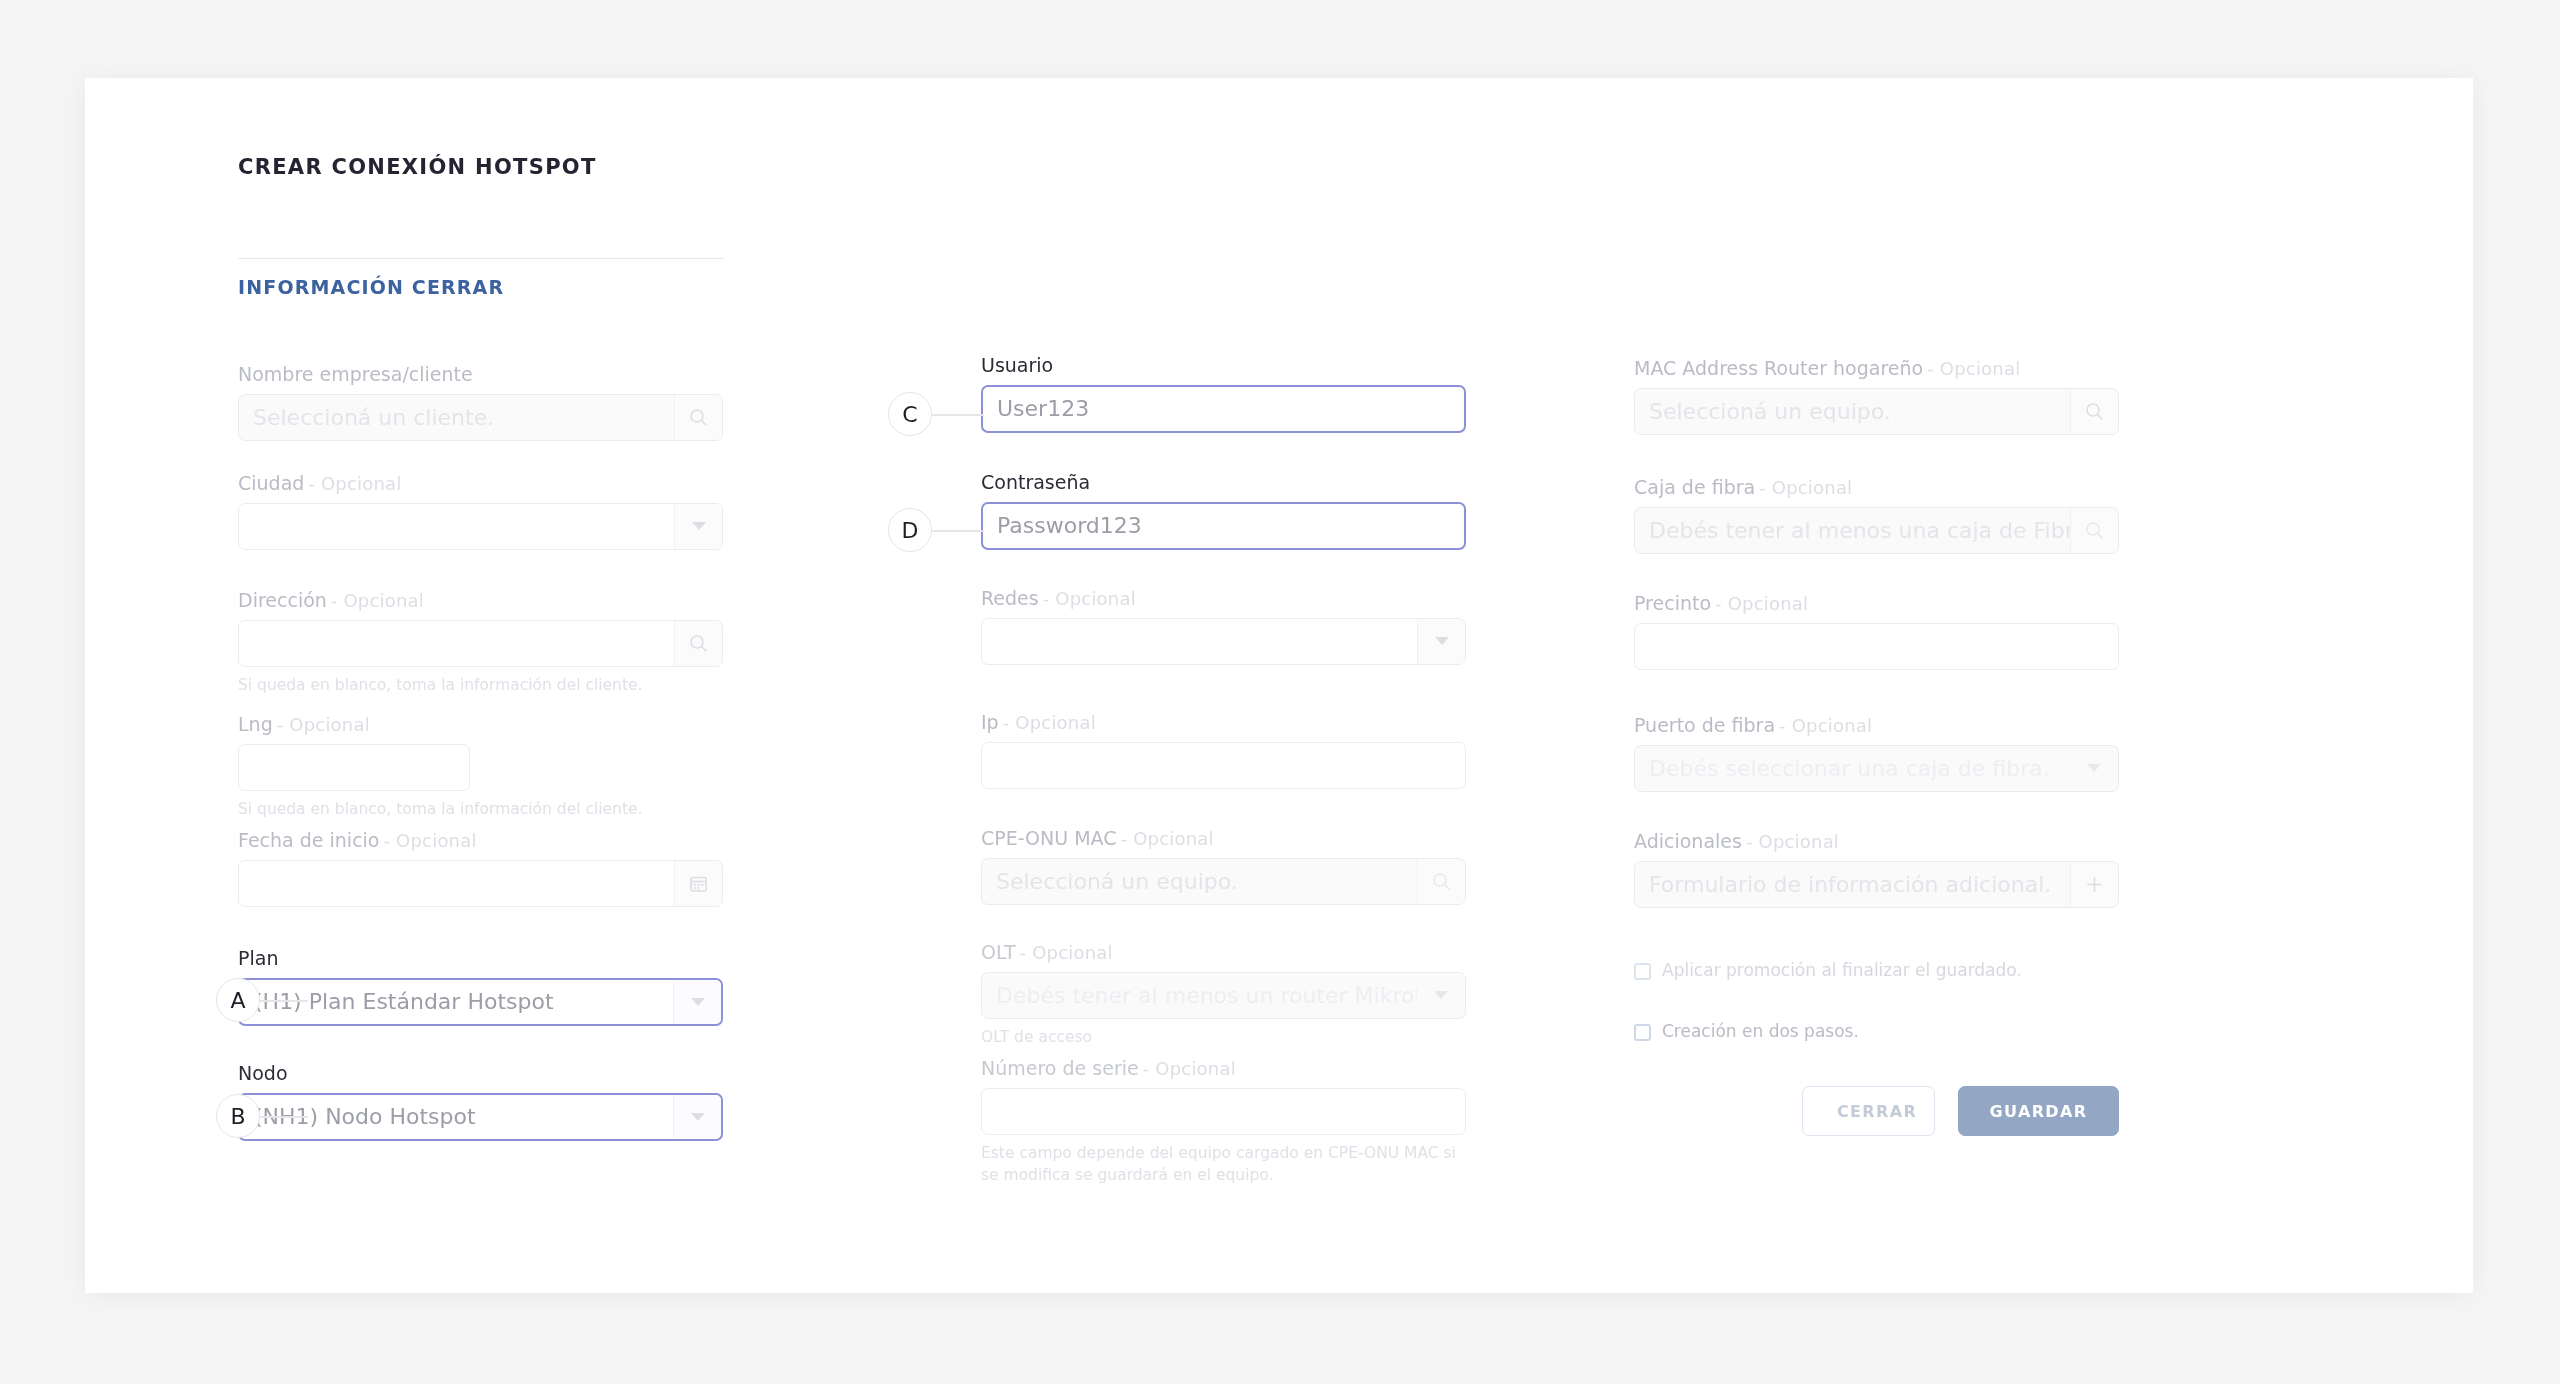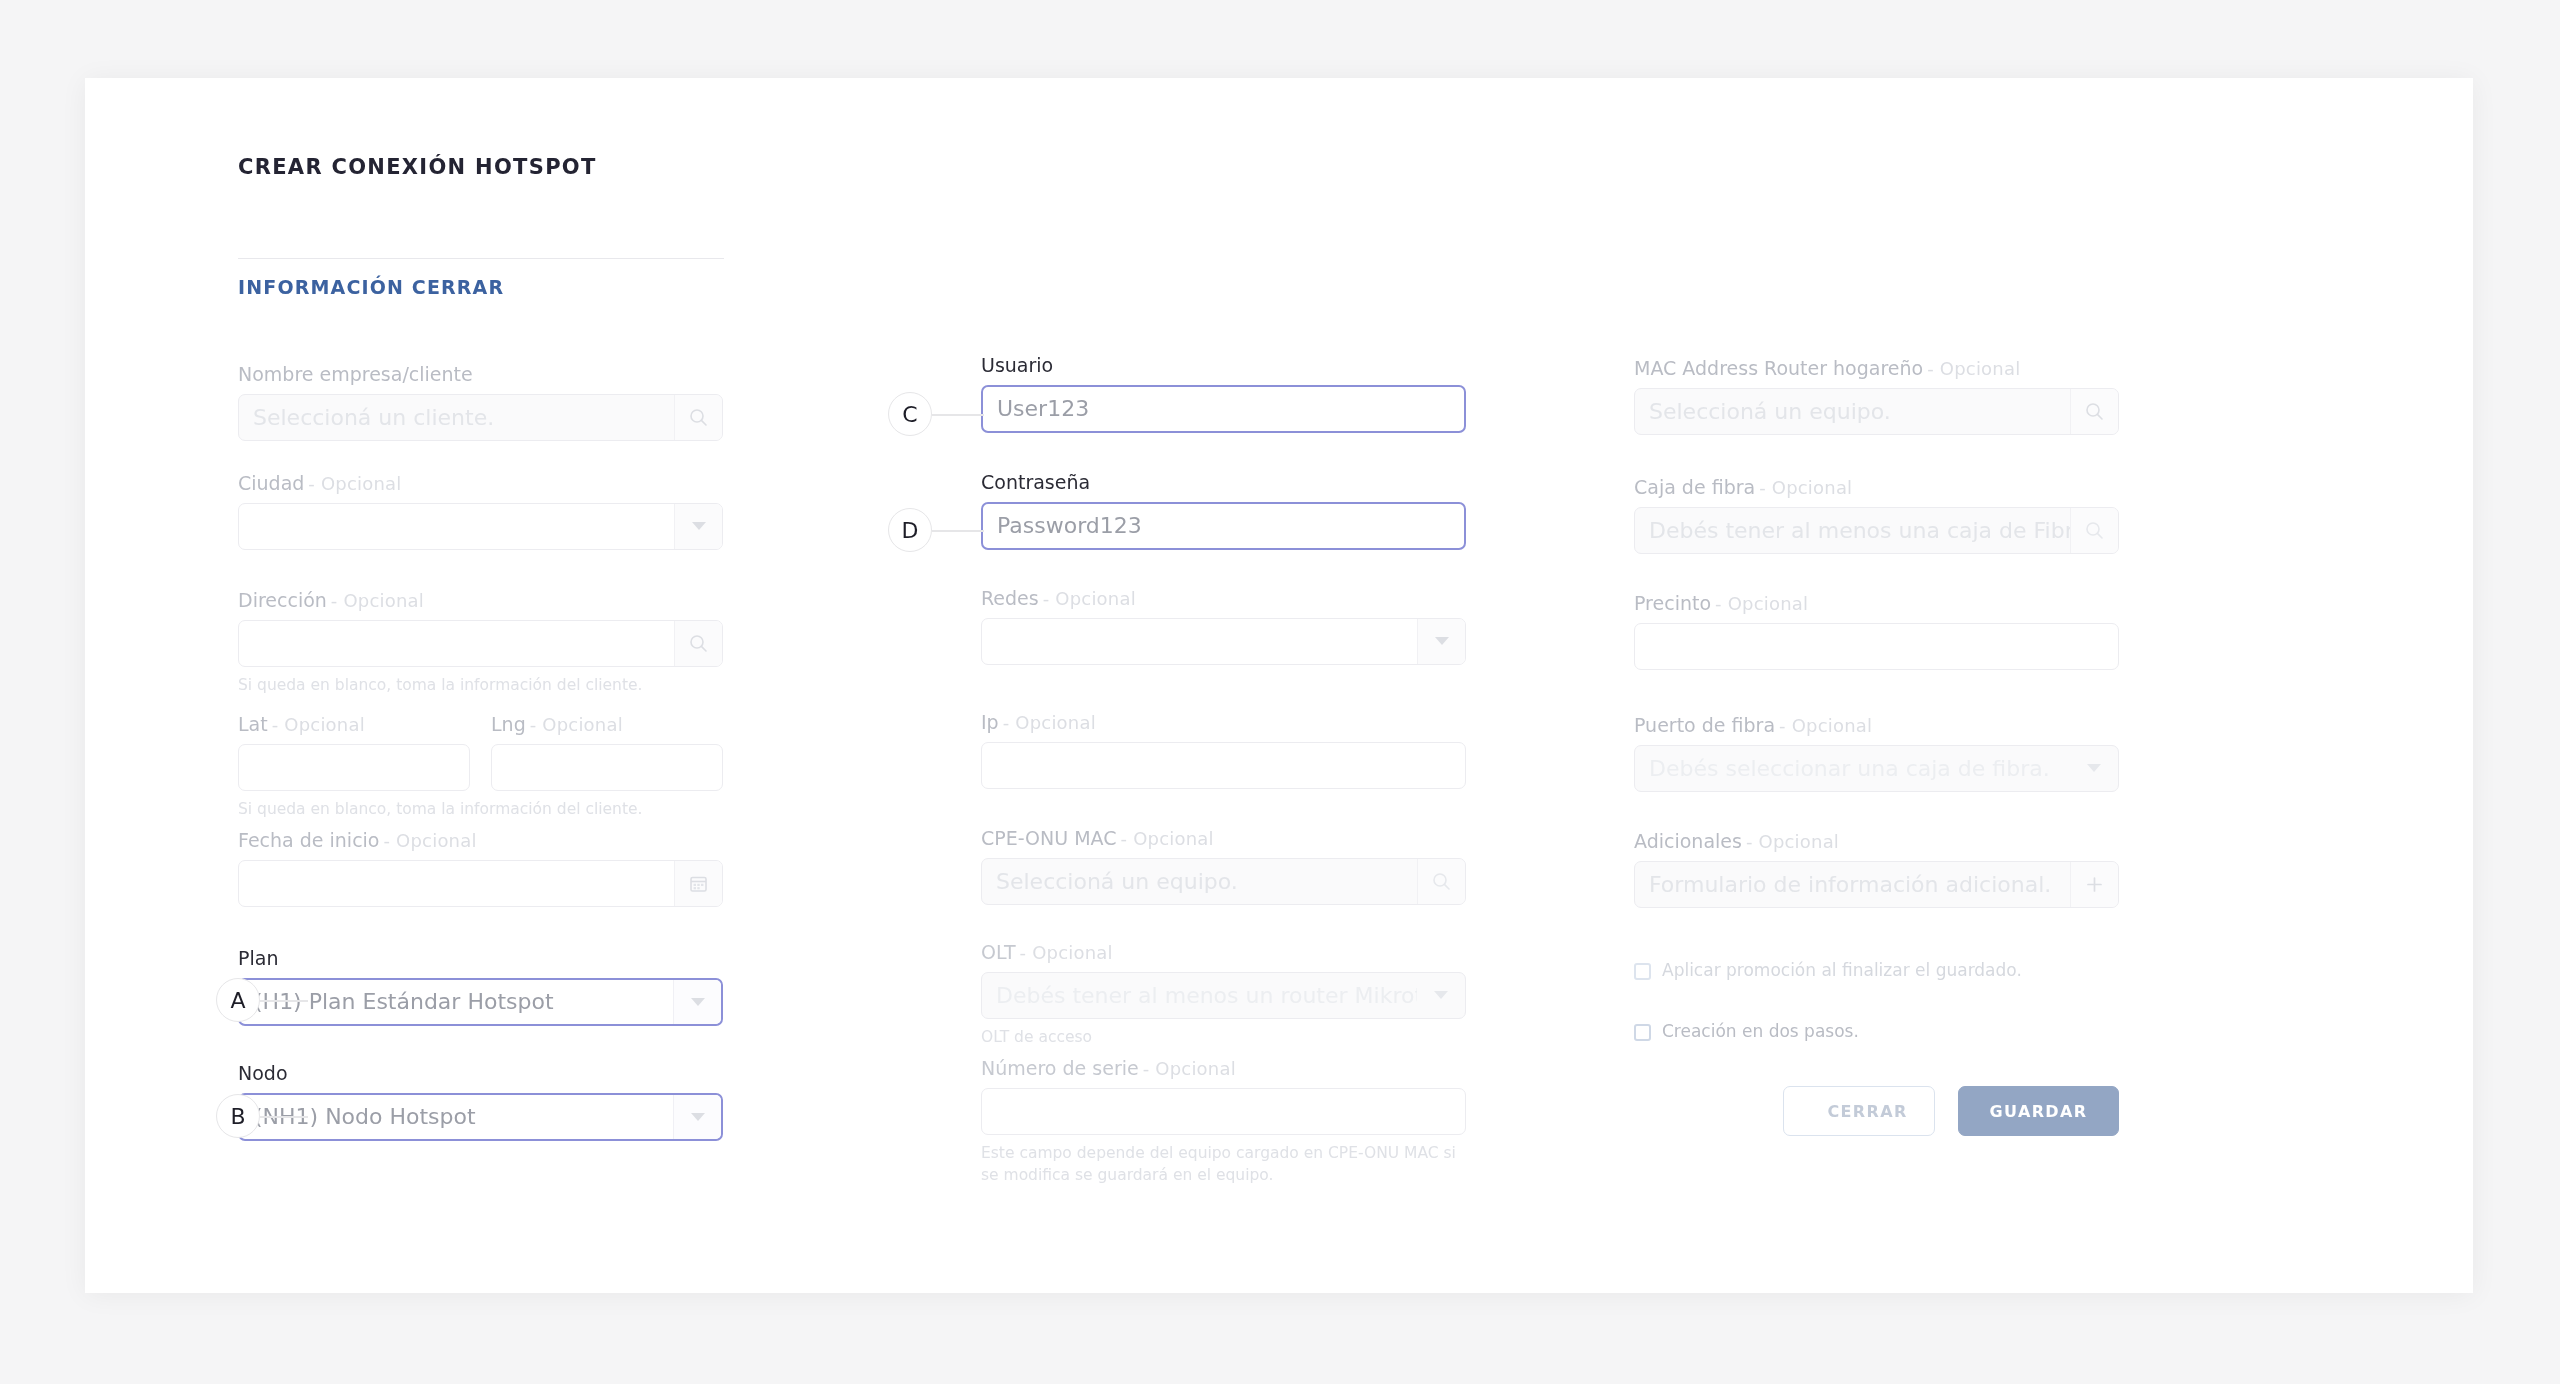--- a/index.html
+++ b/index.html
@@ -195,21 +195,21 @@
     height: 50px;
     border-radius: 7px;
     font-size: 16px;
     font-weight: 700;
     letter-spacing: 1.35px;
     display: flex; align-items: center; justify-content: center;
     cursor: pointer;
     user-select: none;
   }
   .btn-cerrar {
-    width: 152px;
+    width: 133px;
     background: #ffffff;
     border: 1px solid #dbe3ee;
     color: #c3cbd8;
     padding-left: 17px;
   }
   .btn-guardar {
     width: 161px;
     background: #93a6c4;
     border: 1px solid #93a6c4;
     color: #ffffff;
@@ -283,28 +283,20 @@
           </svg>
         </div>
       </div>
       <div class="help">Si queda en blanco, toma la información del cliente.</div>
     </div>
 
     <div class="fld" style="top:714px">
       <div class="pair">
         <div>
           <div class="lbl dim">
-            <span>Lat</span><span class="opt faint">- Opcional</span>
-          </div>
-          <div class="ctl">
-            <div class="val"></div>
-          </div>
-        </div>
-        <div>
-          <div class="lbl dim">
             <span>Lng</span><span class="opt faint">- Opcional</span>
           </div>
           <div class="ctl">
             <div class="val"></div>
           </div>
         </div>
       </div>
       <div class="help">Si queda en blanco, toma la información del cliente.</div>
     </div>
 

